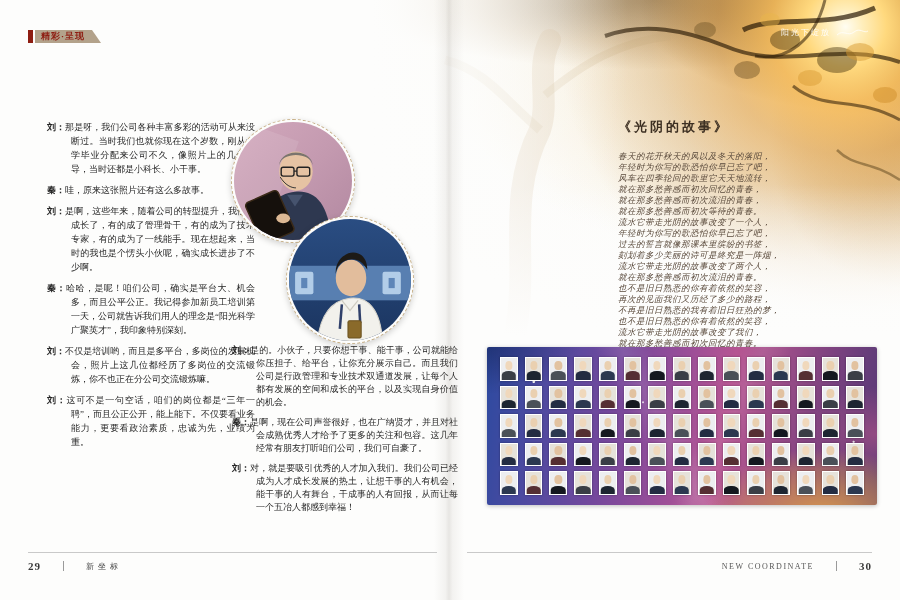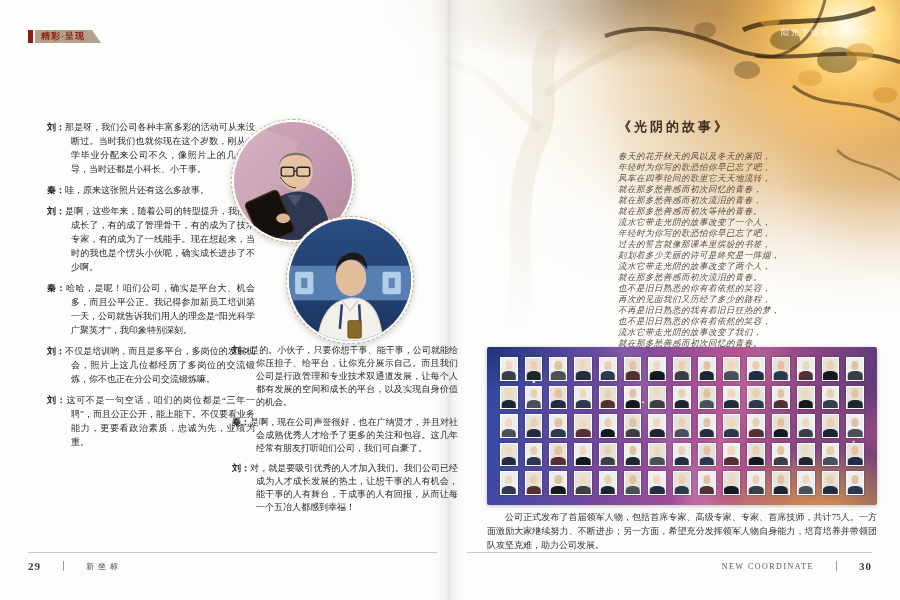--- a/index.html
+++ b/index.html
@@ -682,21 +682,20 @@
         </div>
         <div class="cell">
           <div class="portrait" style="background: rgb(237, 238, 240);">
             <span class="p-head" style="background: rgb(226, 194, 160);"></span>
             <span class="p-body" style="background: rgb(43, 56, 80);"></span>
           </div>
         </div>
       </div>
   </div>
 
-  <div id="caption">公司正式发布了首届领军人物，包括首席专家、高级专家、专家、首席技师，共计75人。一方面激励大家继续努力、不断进步；另一方面，希望充分发挥领军人物自身能力，培育培养并带领团队攻坚克难，助力公司发展。</div>
 
   <div class="foot-rule" id="rule-left"></div>
   <div class="foot-rule" id="rule-right"></div>
   <div class="footer" id="footer-left">
     <span class="pagenum">29</span>
     <span class="foot-div"></span>
     <span class="mag-cn">新坐标</span>
   </div>
   <div class="footer" id="footer-right">
     <span class="mag-en">NEW COORDINATE</span>

